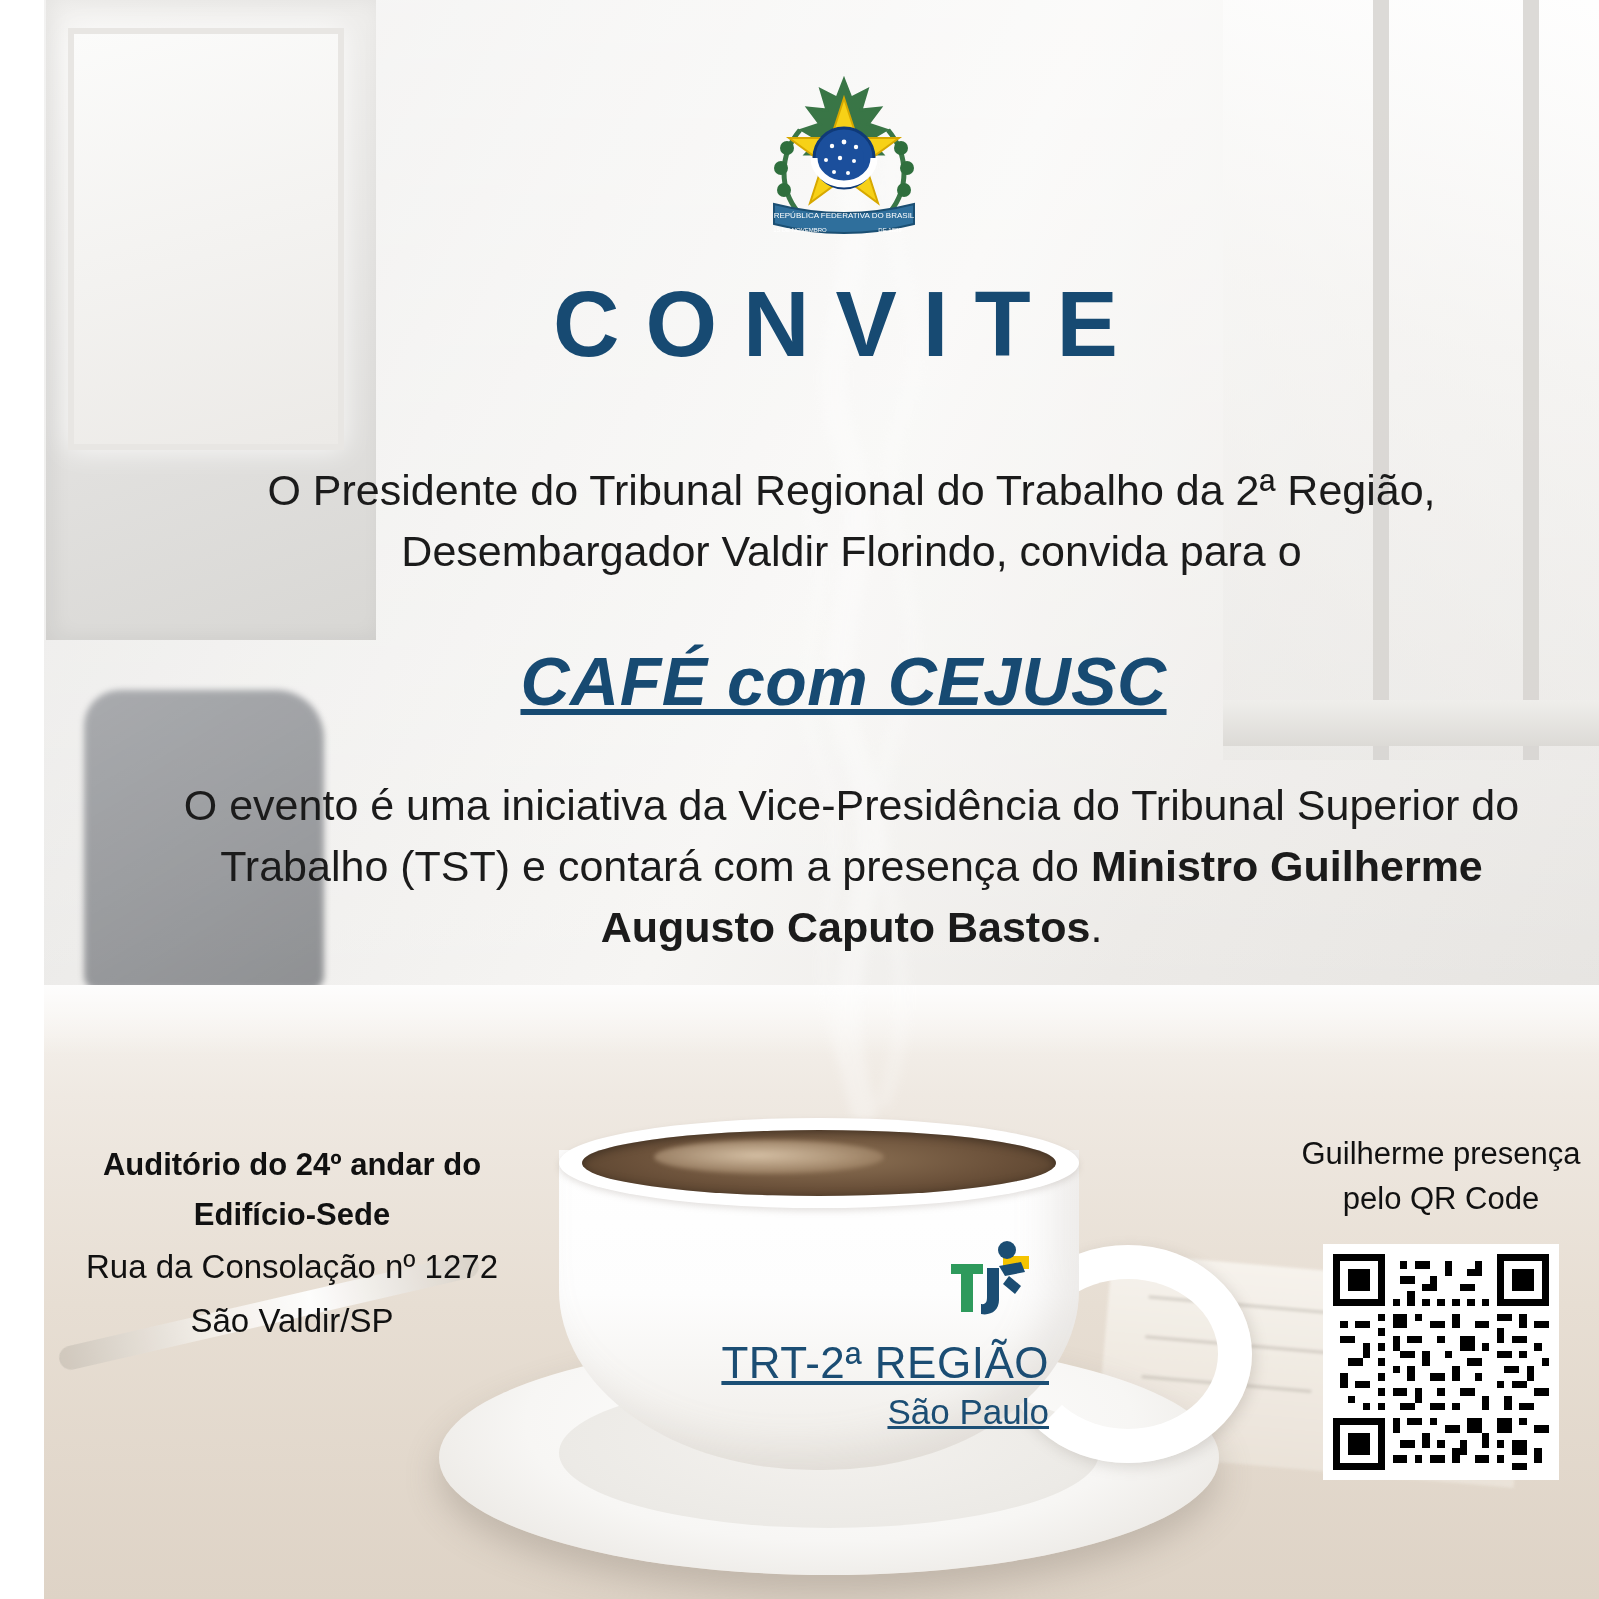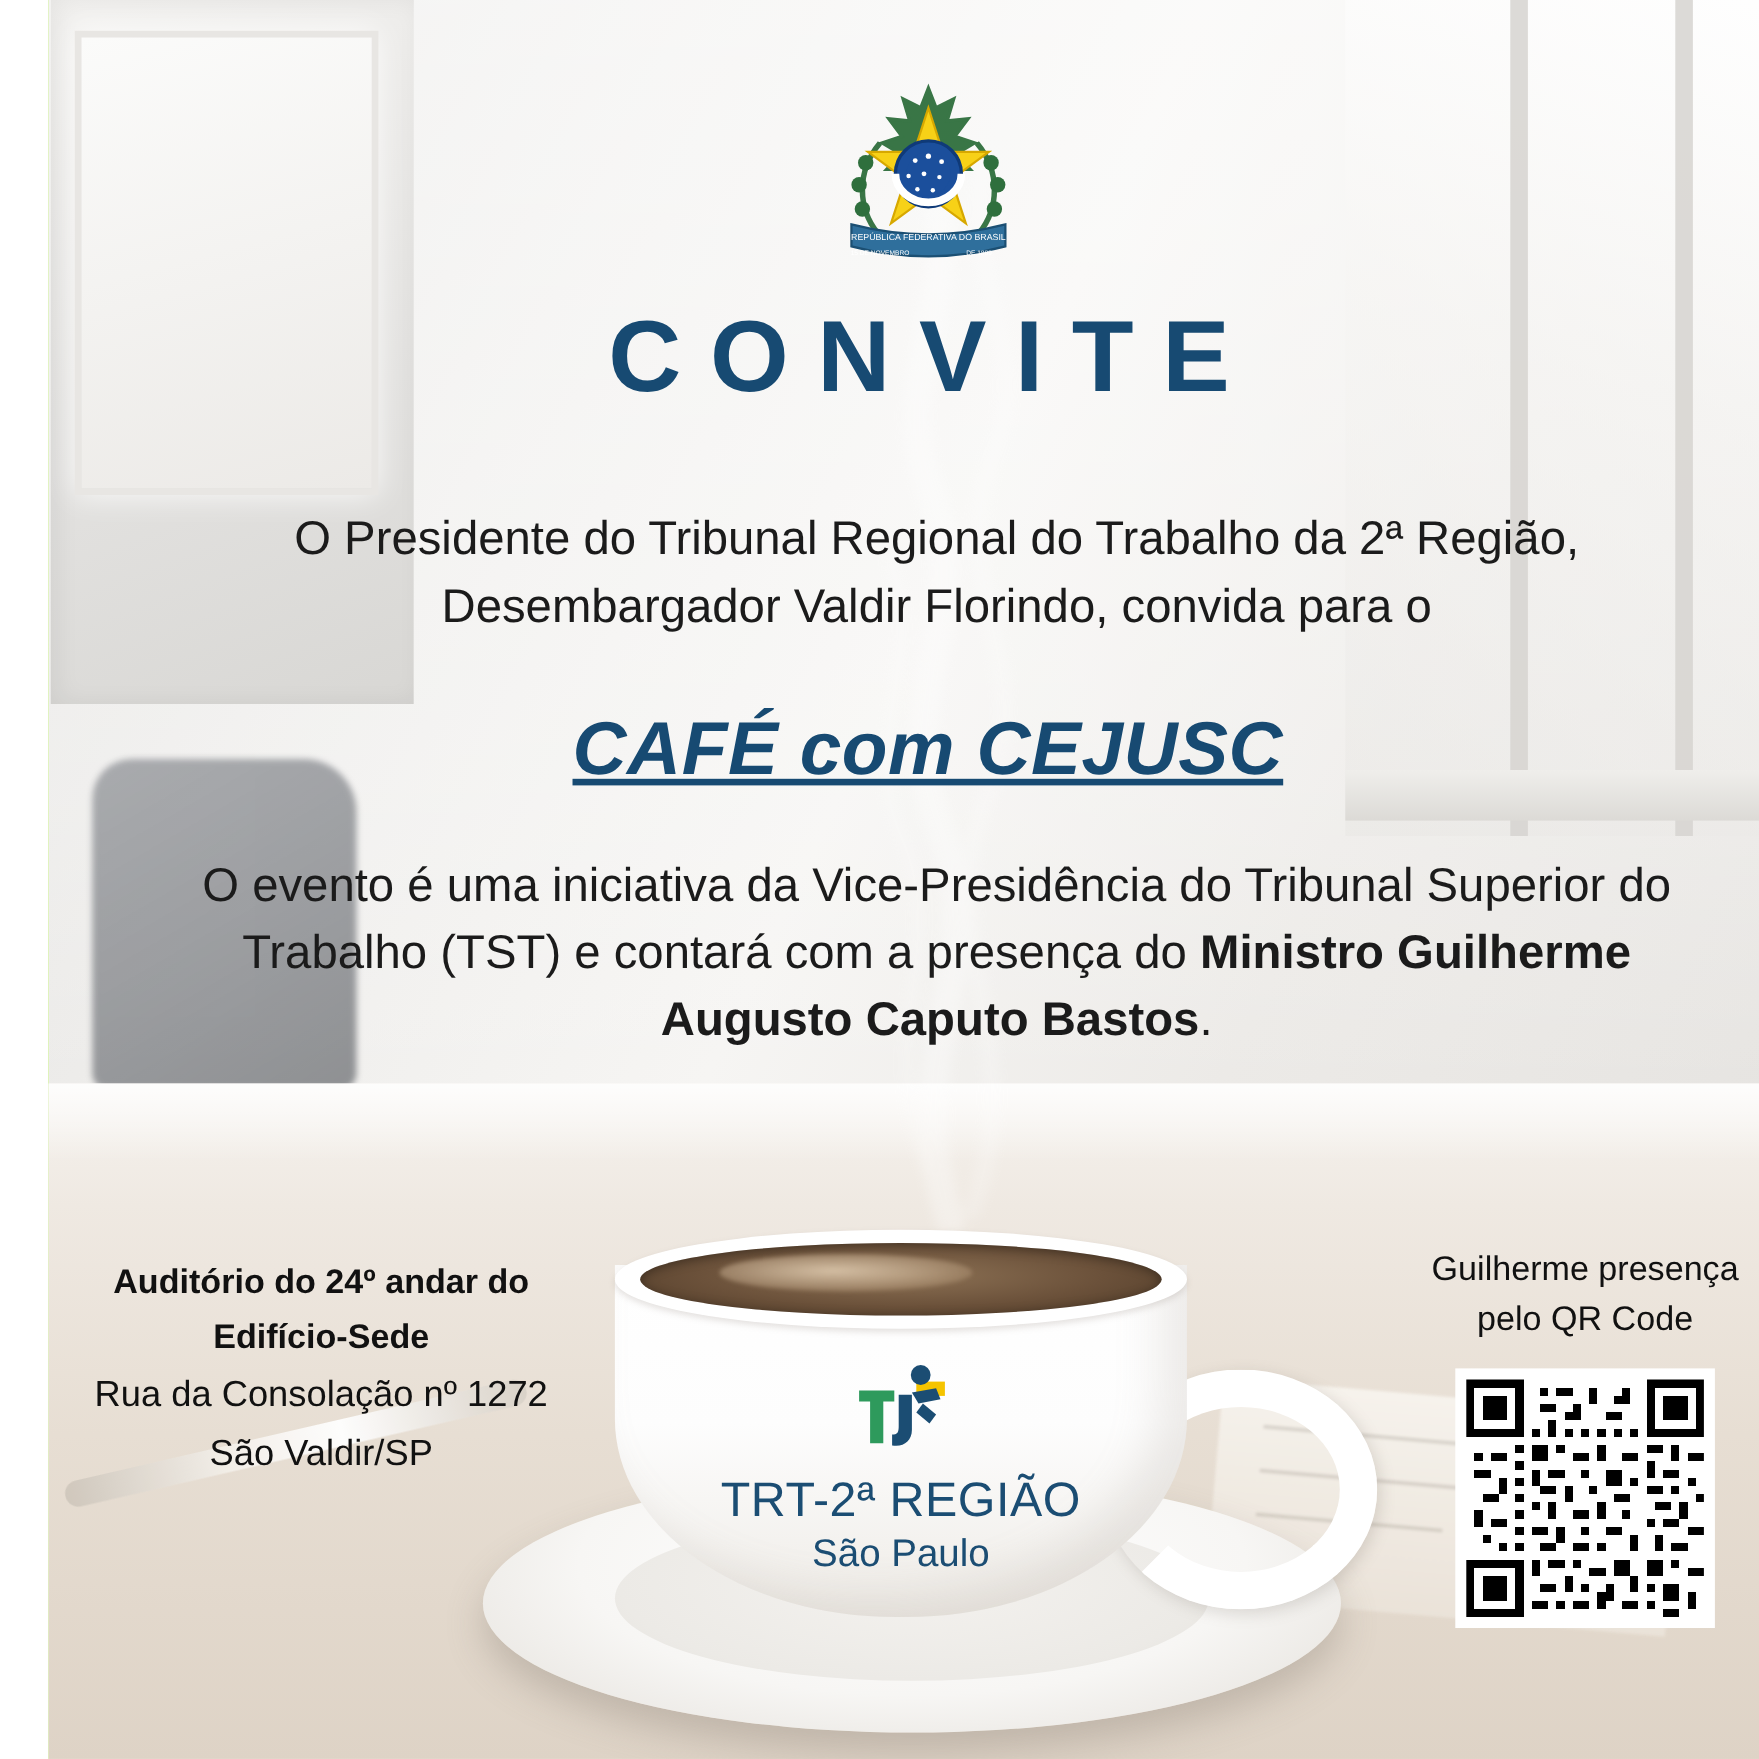--- a/index.html
+++ b/index.html
@@ -185,22 +185,23 @@
     background: radial-gradient(ellipse at 45% 45%, rgba(216,195,168,0.95) 0%, rgba(180,152,121,0.45) 70%, rgba(150,124,95,0.05) 100%);
     filter: blur(2px);
   }
 
   
   .cup-logo {
     position: absolute;
     left: 150px;
     top: 150px;
     width: 460px;
-    text-align: center;
+    text-align: right;
     color: #1c4f75;
+    text-decoration: underline;
   }
   .cup-logo .mark { height: 86px; }
   .cup-logo .trt-line {
     font-size: 44px;
     font-weight: 400;
     letter-spacing: 0.5px;
     color: #1b4d73;
     margin-top: 8px;
     font-family: "Liberation Sans", sans-serif;
   }

